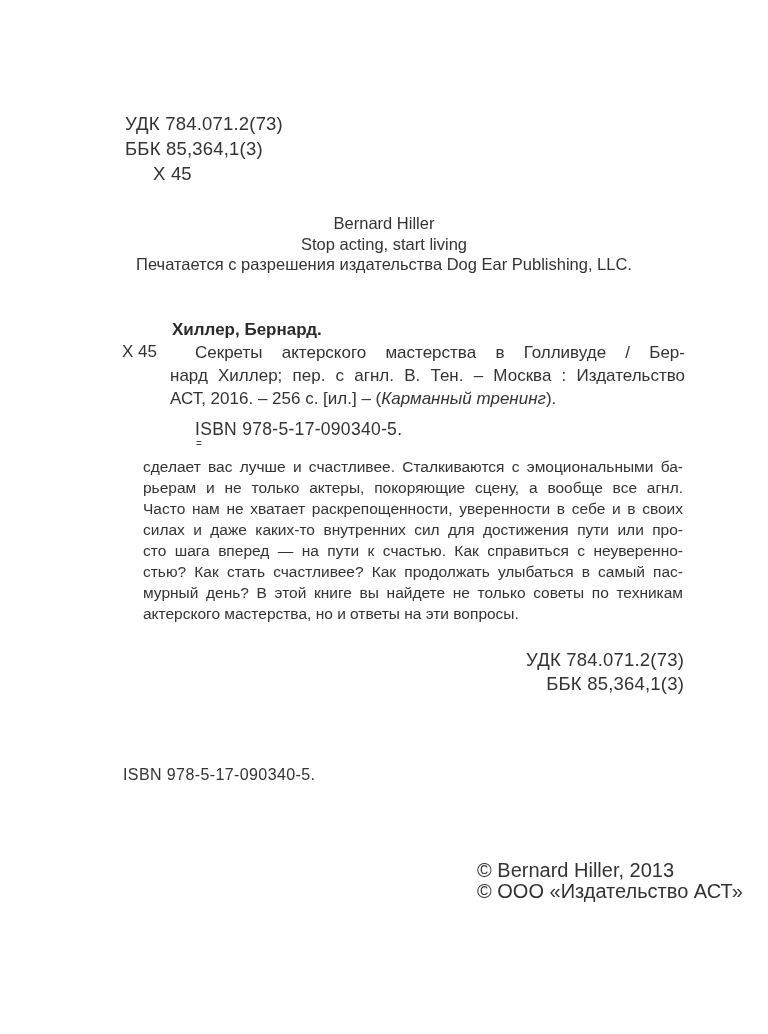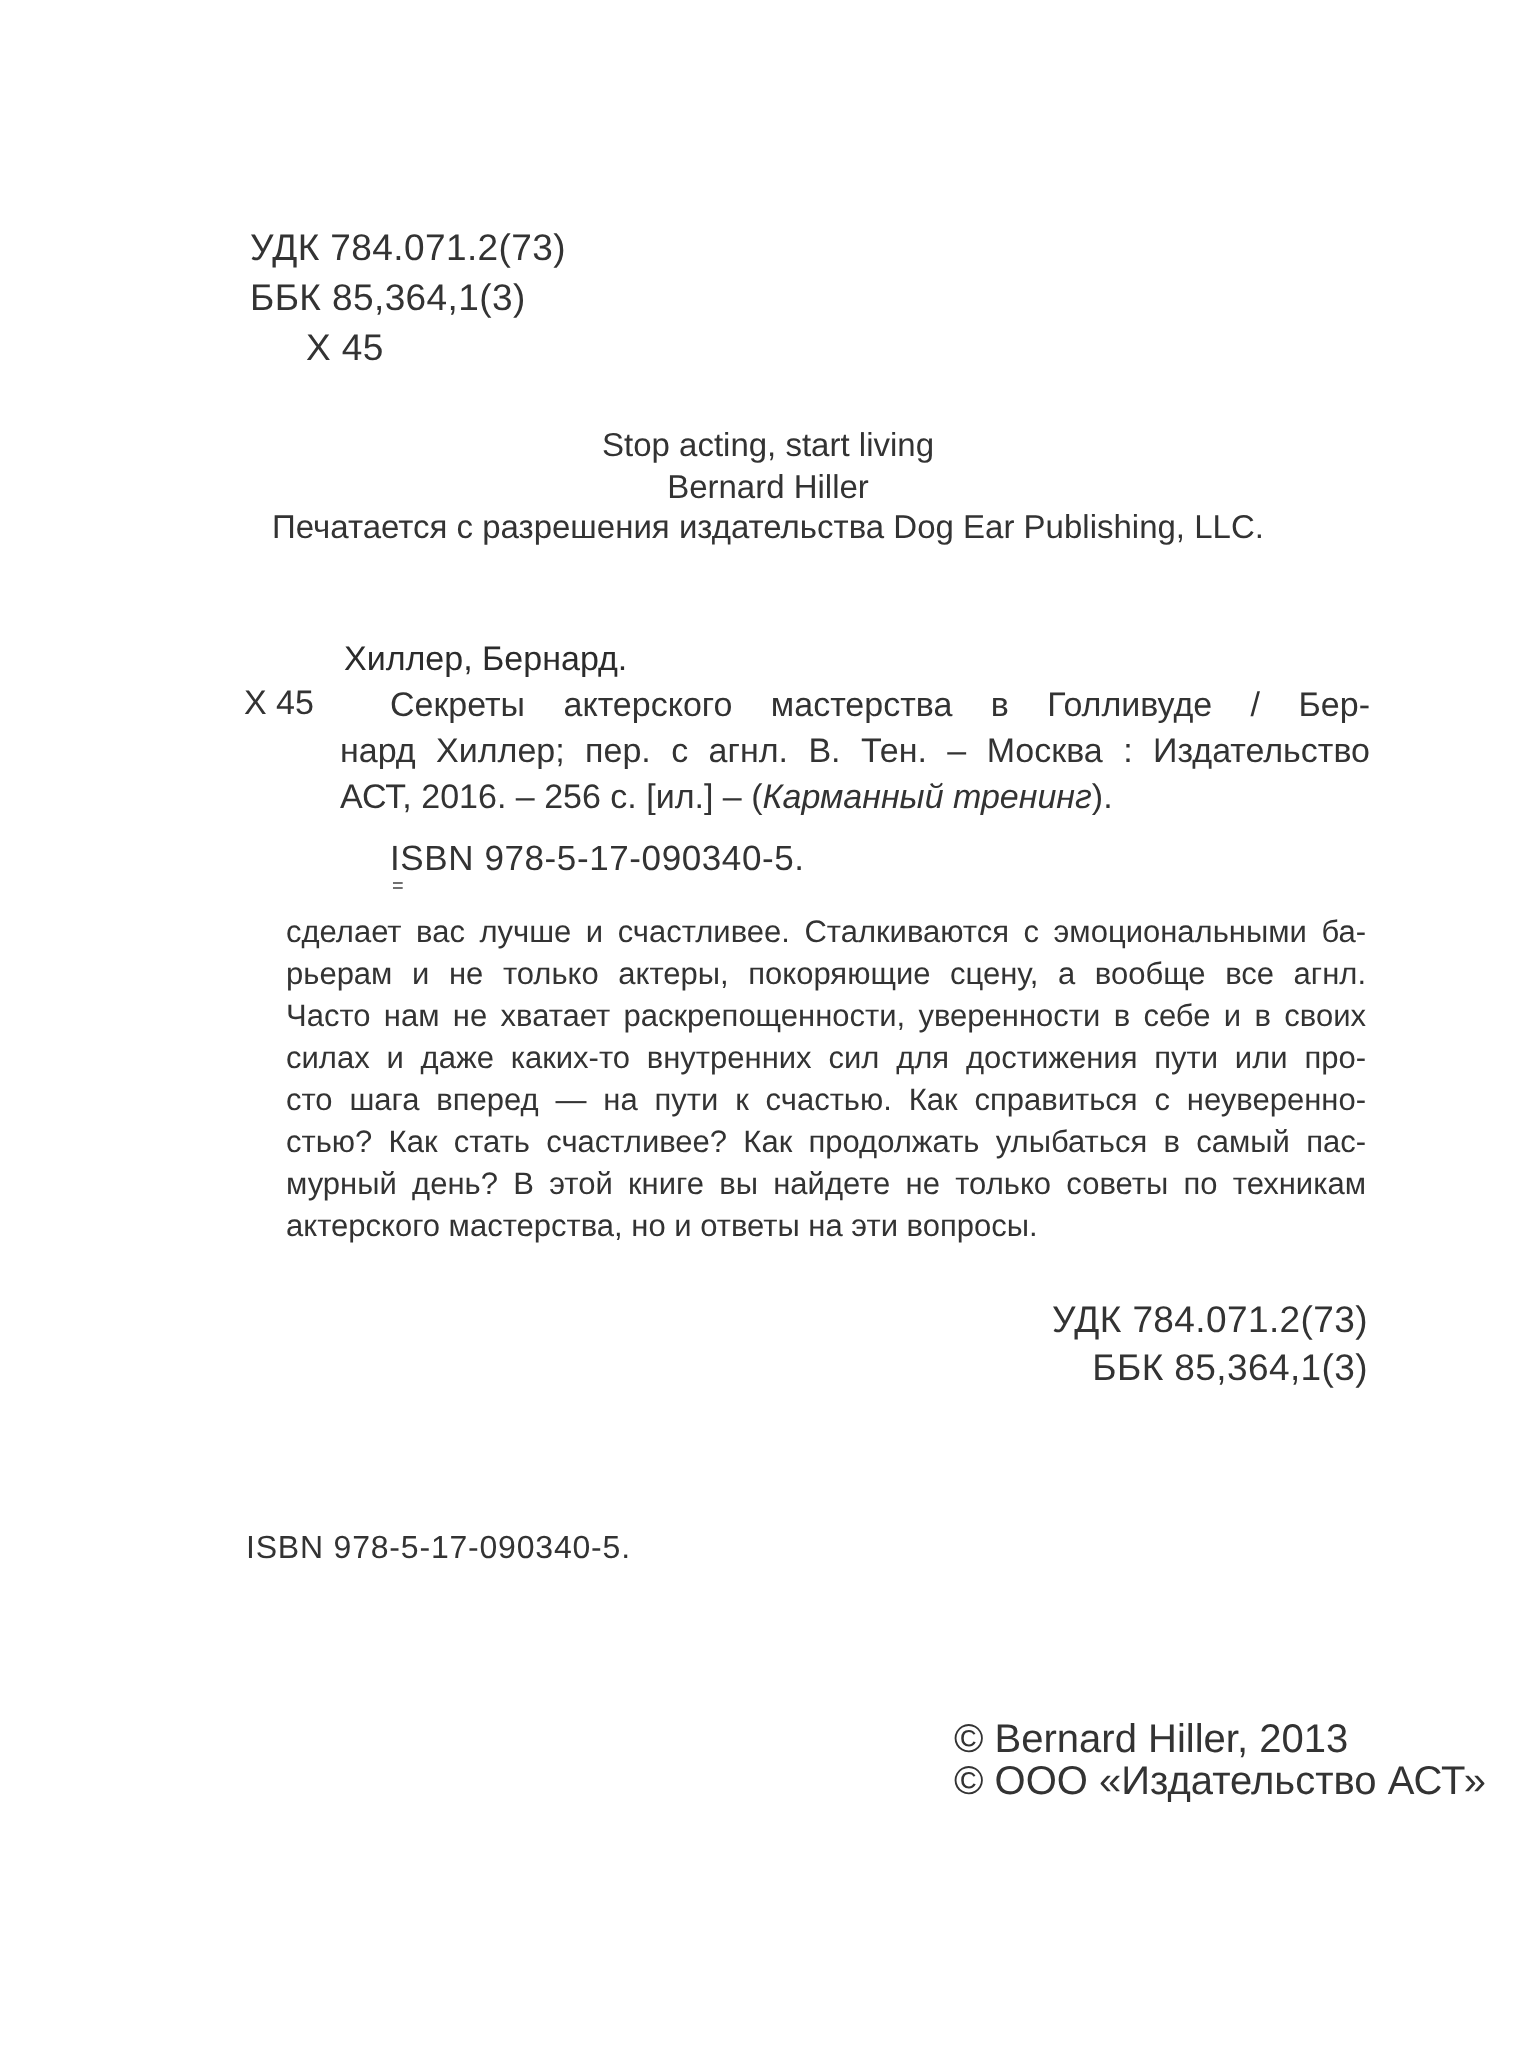--- a/index.html
+++ b/index.html
@@ -15,21 +15,21 @@
 
   
   #top-class { left: 125px; top: 111px; font-size: 18.5px; line-height: 25px; letter-spacing: 0.2px; }
   #top-class .sign { padding-left: 28px; }
 
   
   #rights { left: 0; top: 213px; width: 768px; text-align: center; font-size: 16.5px; line-height: 20.5px; }
 
   
   #card { left: 170px; top: 318px; width: 515px; font-size: 17px; line-height: 23px; }
-  #card .heading { font-weight: normal; color: #2b2b2b; padding-left: 2px; }
+  #card .heading { font-weight: bold; color: #2b2b2b; padding-left: 2px; }
   #card .just { text-align: justify; text-align-last: justify; }
   #card .indent { text-indent: 25px; }
   #card-sign { left: 122px; top: 342px; font-size: 17px; }
   #card-isbn { left: 195px; top: 419px; font-size: 17.5px; letter-spacing: 0.3px; }
   #isbn-mark { left: 196px; top: 438px; font-size: 10px; color: #444444; }
 
   .italic { font-style: italic; }
 
   
   #annotation { left: 143px; top: 456px; width: 540px; font-size: 15.5px; line-height: 21px; }
@@ -48,22 +48,22 @@
 </head>
 <body>
 
 <div id="top-class" class="abs">
   <div>УДК 784.071.2(73)</div>
   <div>ББК 85,364,1(3)</div>
   <div class="sign">Х 45</div>
 </div>
 
 <div id="rights" class="abs">
+  <div>Bernard Hiller</div>
   <div>Stop acting, start living</div>
-  <div>Bernard Hiller</div>
   <div>Печатается с разрешения издательства Dog Ear Publishing, LLC.</div>
 </div>
 
 <div id="card-sign" class="abs">Х 45</div>
 
 <div id="card" class="abs">
   <div class="heading">Хиллер, Бернард.</div>
   <div class="just indent">Секреты актерского мастерства в Голливуде / Бер-</div>
   <div class="just">нард Хиллер; пер. с агнл. В. Тен. – Москва : Издательство</div>
   <div><span>АСТ, 2016. – 256 с. [ил.] – (</span><span class="italic">Карманный тренинг</span><span>).</span></div>

